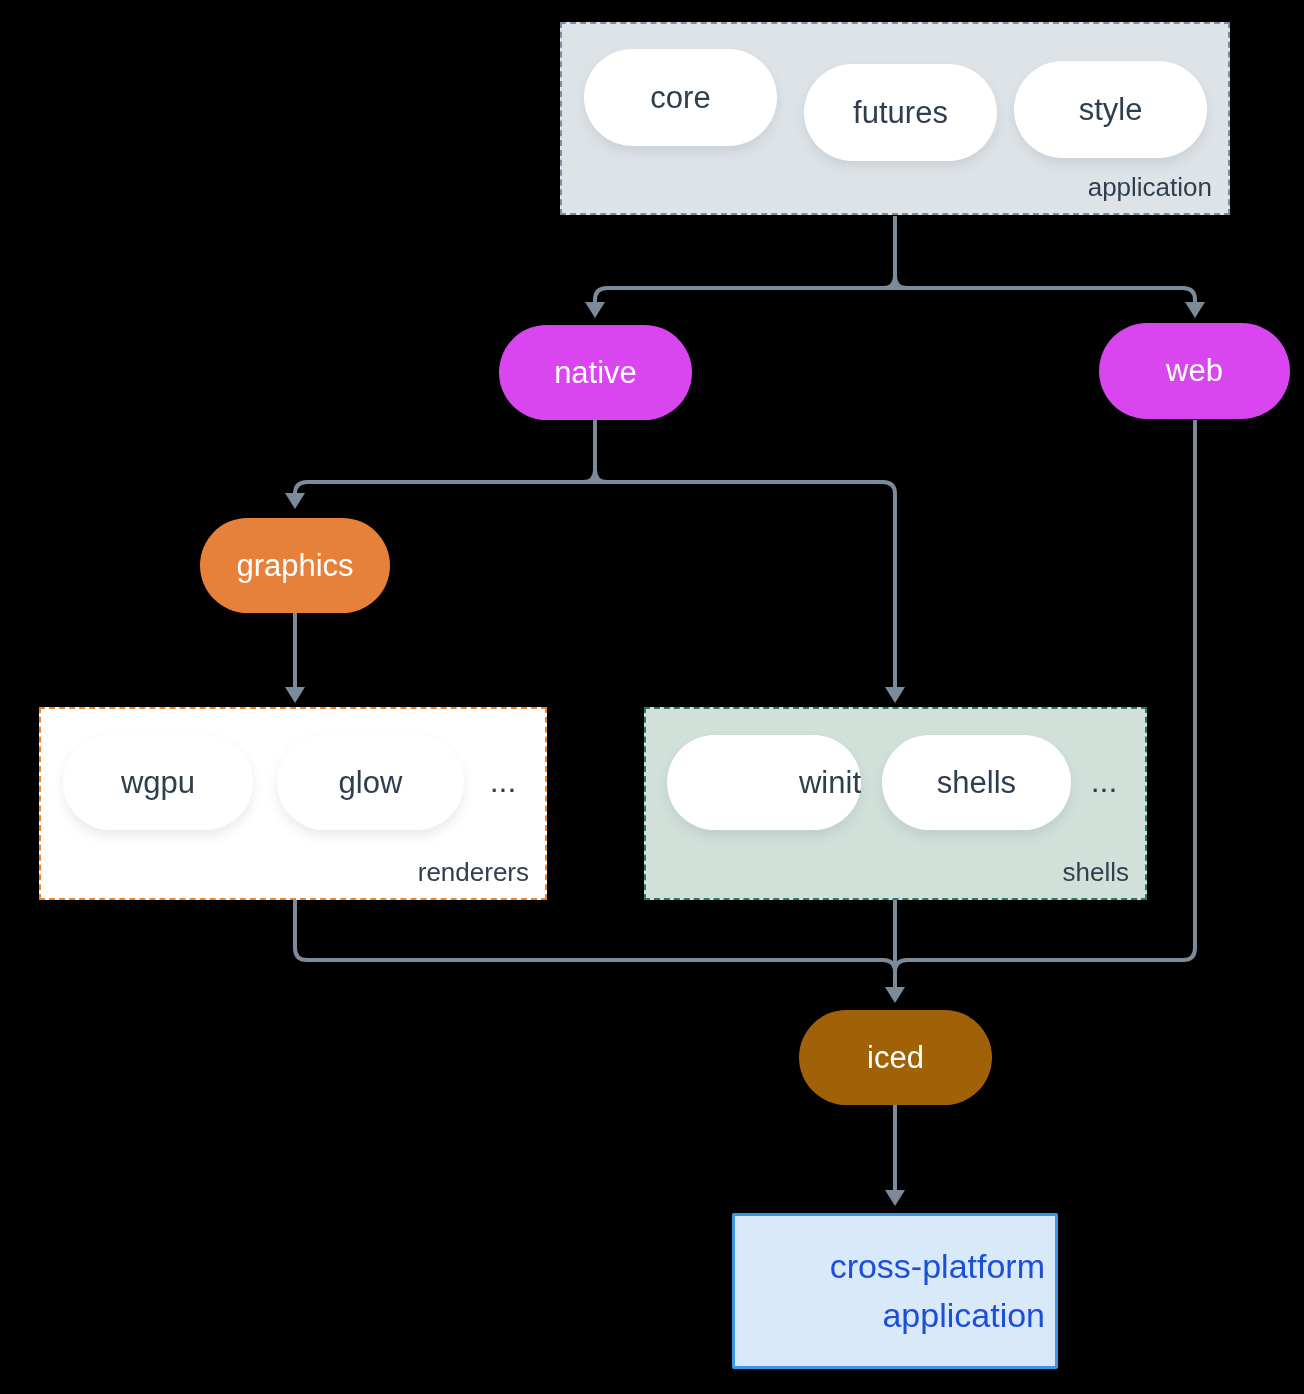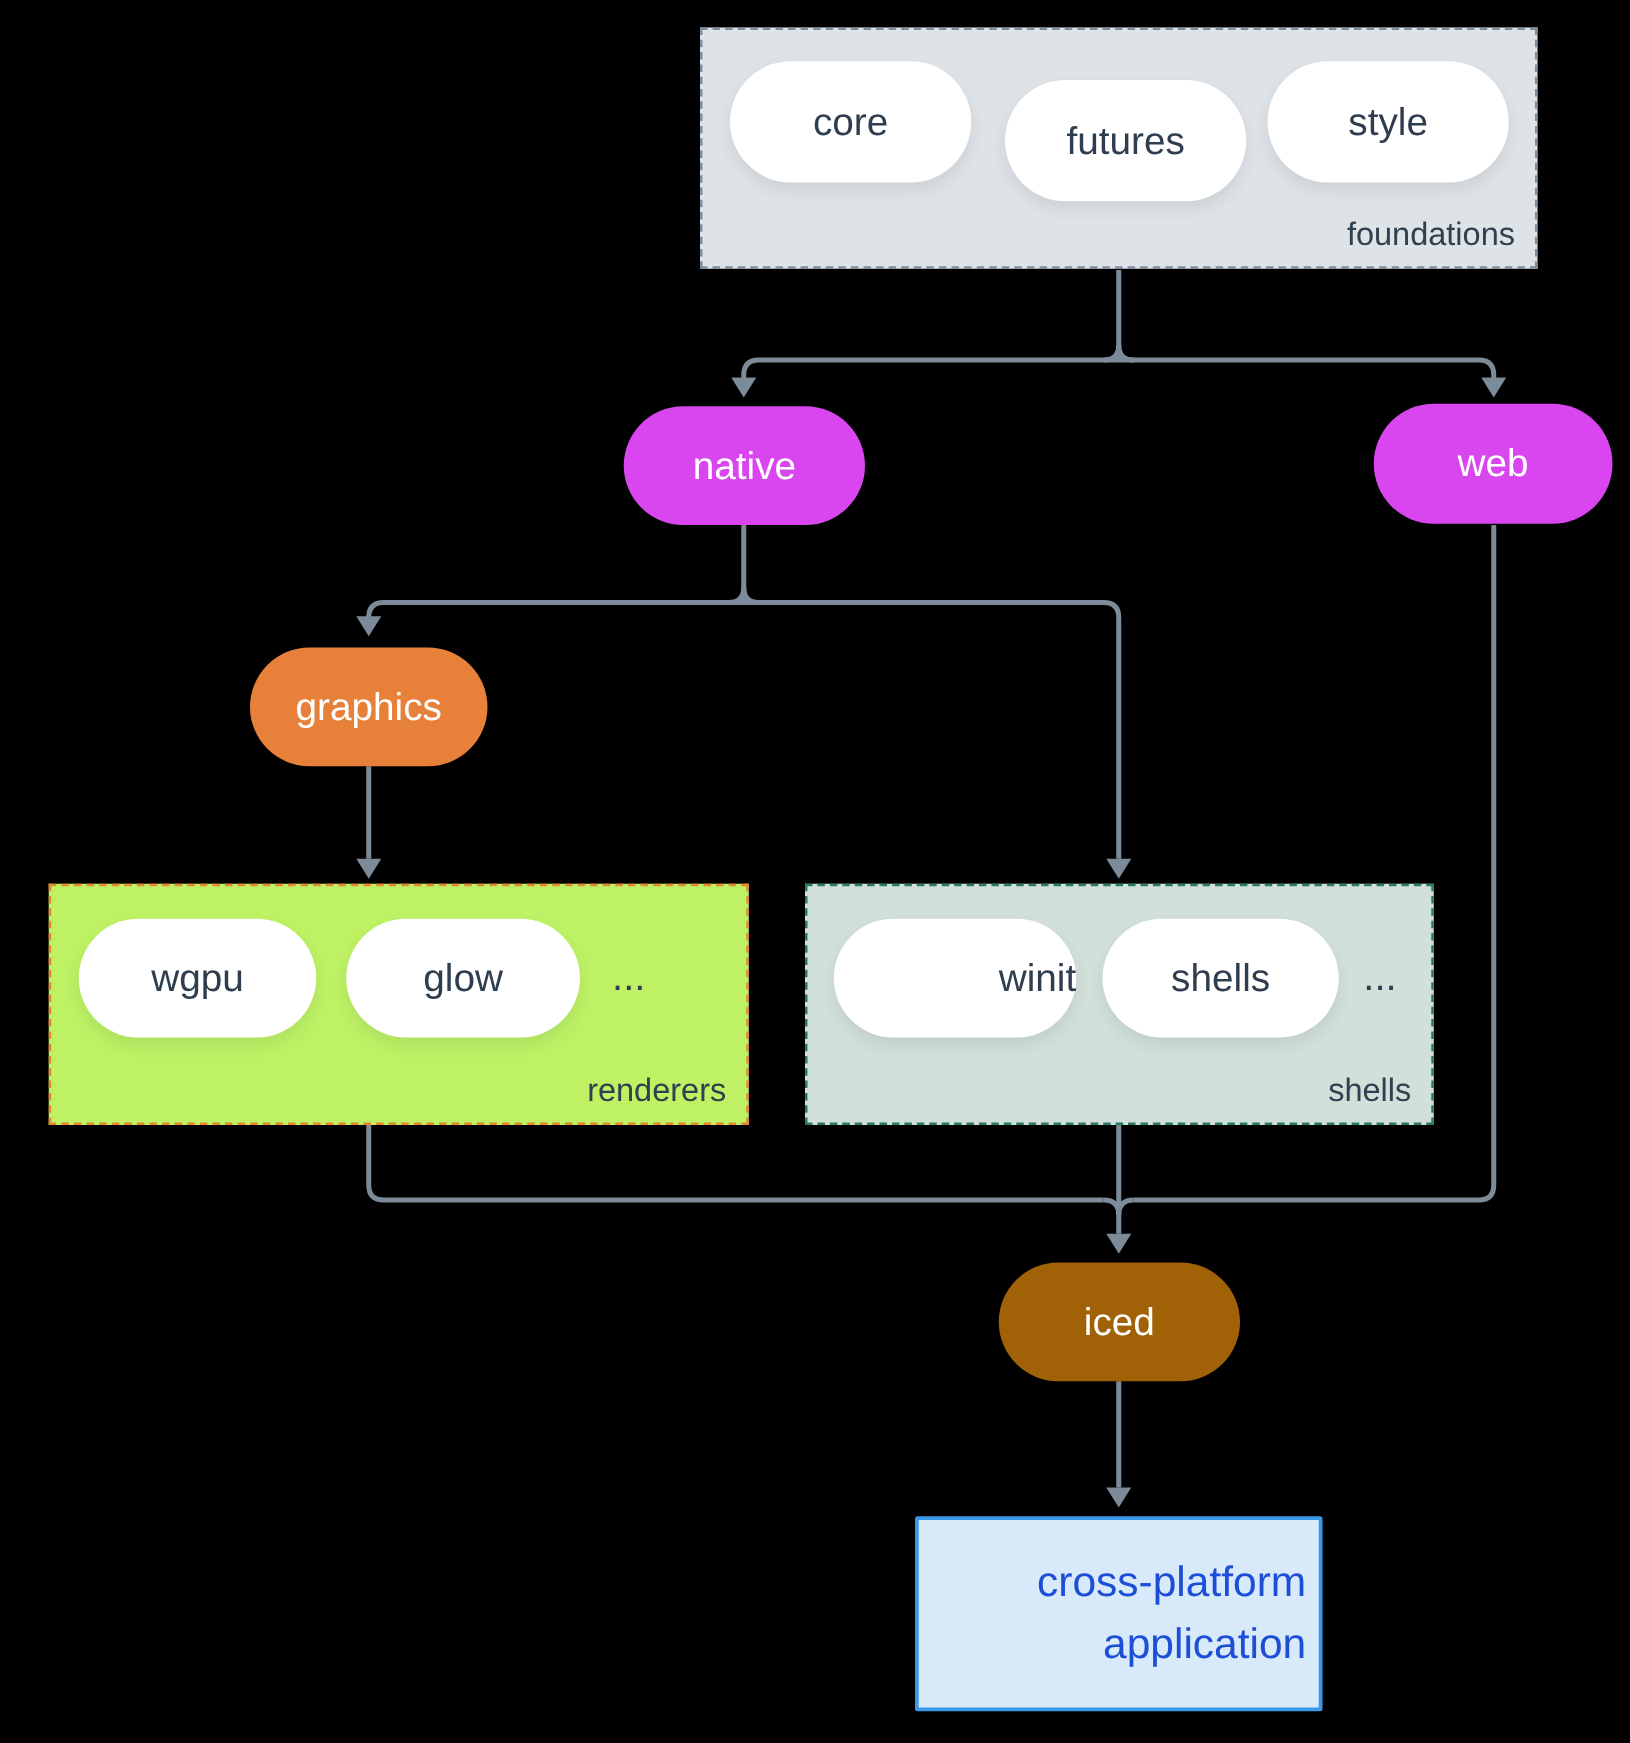--- a/index.html
+++ b/index.html
@@ -25,22 +25,22 @@
   .group-box {
     position: absolute;
     box-sizing: border-box;
   }
   .group-box.foundations {
     left: 548px; top: 22px; width: 670px; height: 193px;
     background: #dee3e7;
     border: 2px dashed #7e8e9e;
   }
   .group-box.renderers {
-    left: 27px; top: 707px; width: 560px; height: 193px;
-    background: #bef264;
+    left: 27px; top: 707px; width: 508px; height: 193px;
+    background: #ffffff;
     border: 2px dashed #e8872f;
   }
   .group-box.shells {
     left: 632px; top: 707px; width: 503px; height: 193px;
     background: #d2e0da;
     border: 2px dashed #287a66;
   }
   .group-label {
     position: absolute;
     right: 16px; bottom: 10px;
@@ -60,21 +60,21 @@
     color: #2f3e4e;
     box-shadow: 0 6px 12px rgba(40,55,70,0.10);
   }
   .pill.purple { background: #d946ef; color: #ffffff; }
   .pill.orange { background: #e7813a; color: #ffffff; }
   .pill.blue   { background: #a16207; color: #ffffff; }
 
   
   .p-core    { left: 22px;  top: 25px; width: 193px; height: 97px; }
   .p-futures { left: 242px; top: 40px; width: 193px; height: 97px; }
-  .p-style   { left: 452px; top: 25px; width: 193px; height: 97px; }
+  .p-style   { left: 452px; top: 37px; width: 193px; height: 97px; }
   
   .p-wgpu { left: 22px;  top: 26px; width: 190px; height: 95px; }
   .p-glow { left: 236px; top: 26px; width: 187px; height: 95px; }
   
   .p-winit  { left: 21px;  top: 26px; width: 194px; height: 95px; justify-content: flex-end; }
   .p-glutin { left: 236px; top: 26px; width: 189px; height: 95px; }
 
   .ellipsis {
     position: absolute;
     top: 54px;
@@ -159,21 +159,21 @@
   <div class="group-box foundations">
     <div class="pill white p-core">
       <span>core</span>
     </div>
     <div class="pill white p-futures">
       <span>futures</span>
     </div>
     <div class="pill white p-style">
       <span>style</span>
     </div>
-    <div class="group-label">foundations</div>
+    <div class="group-label">application</div>
   </div>
 
   <div class="pill purple p-native">
     <span>native</span>
   </div>
   <div class="pill purple p-web">
     <span>web</span>
   </div>
 
   <div class="pill orange p-graphics">

